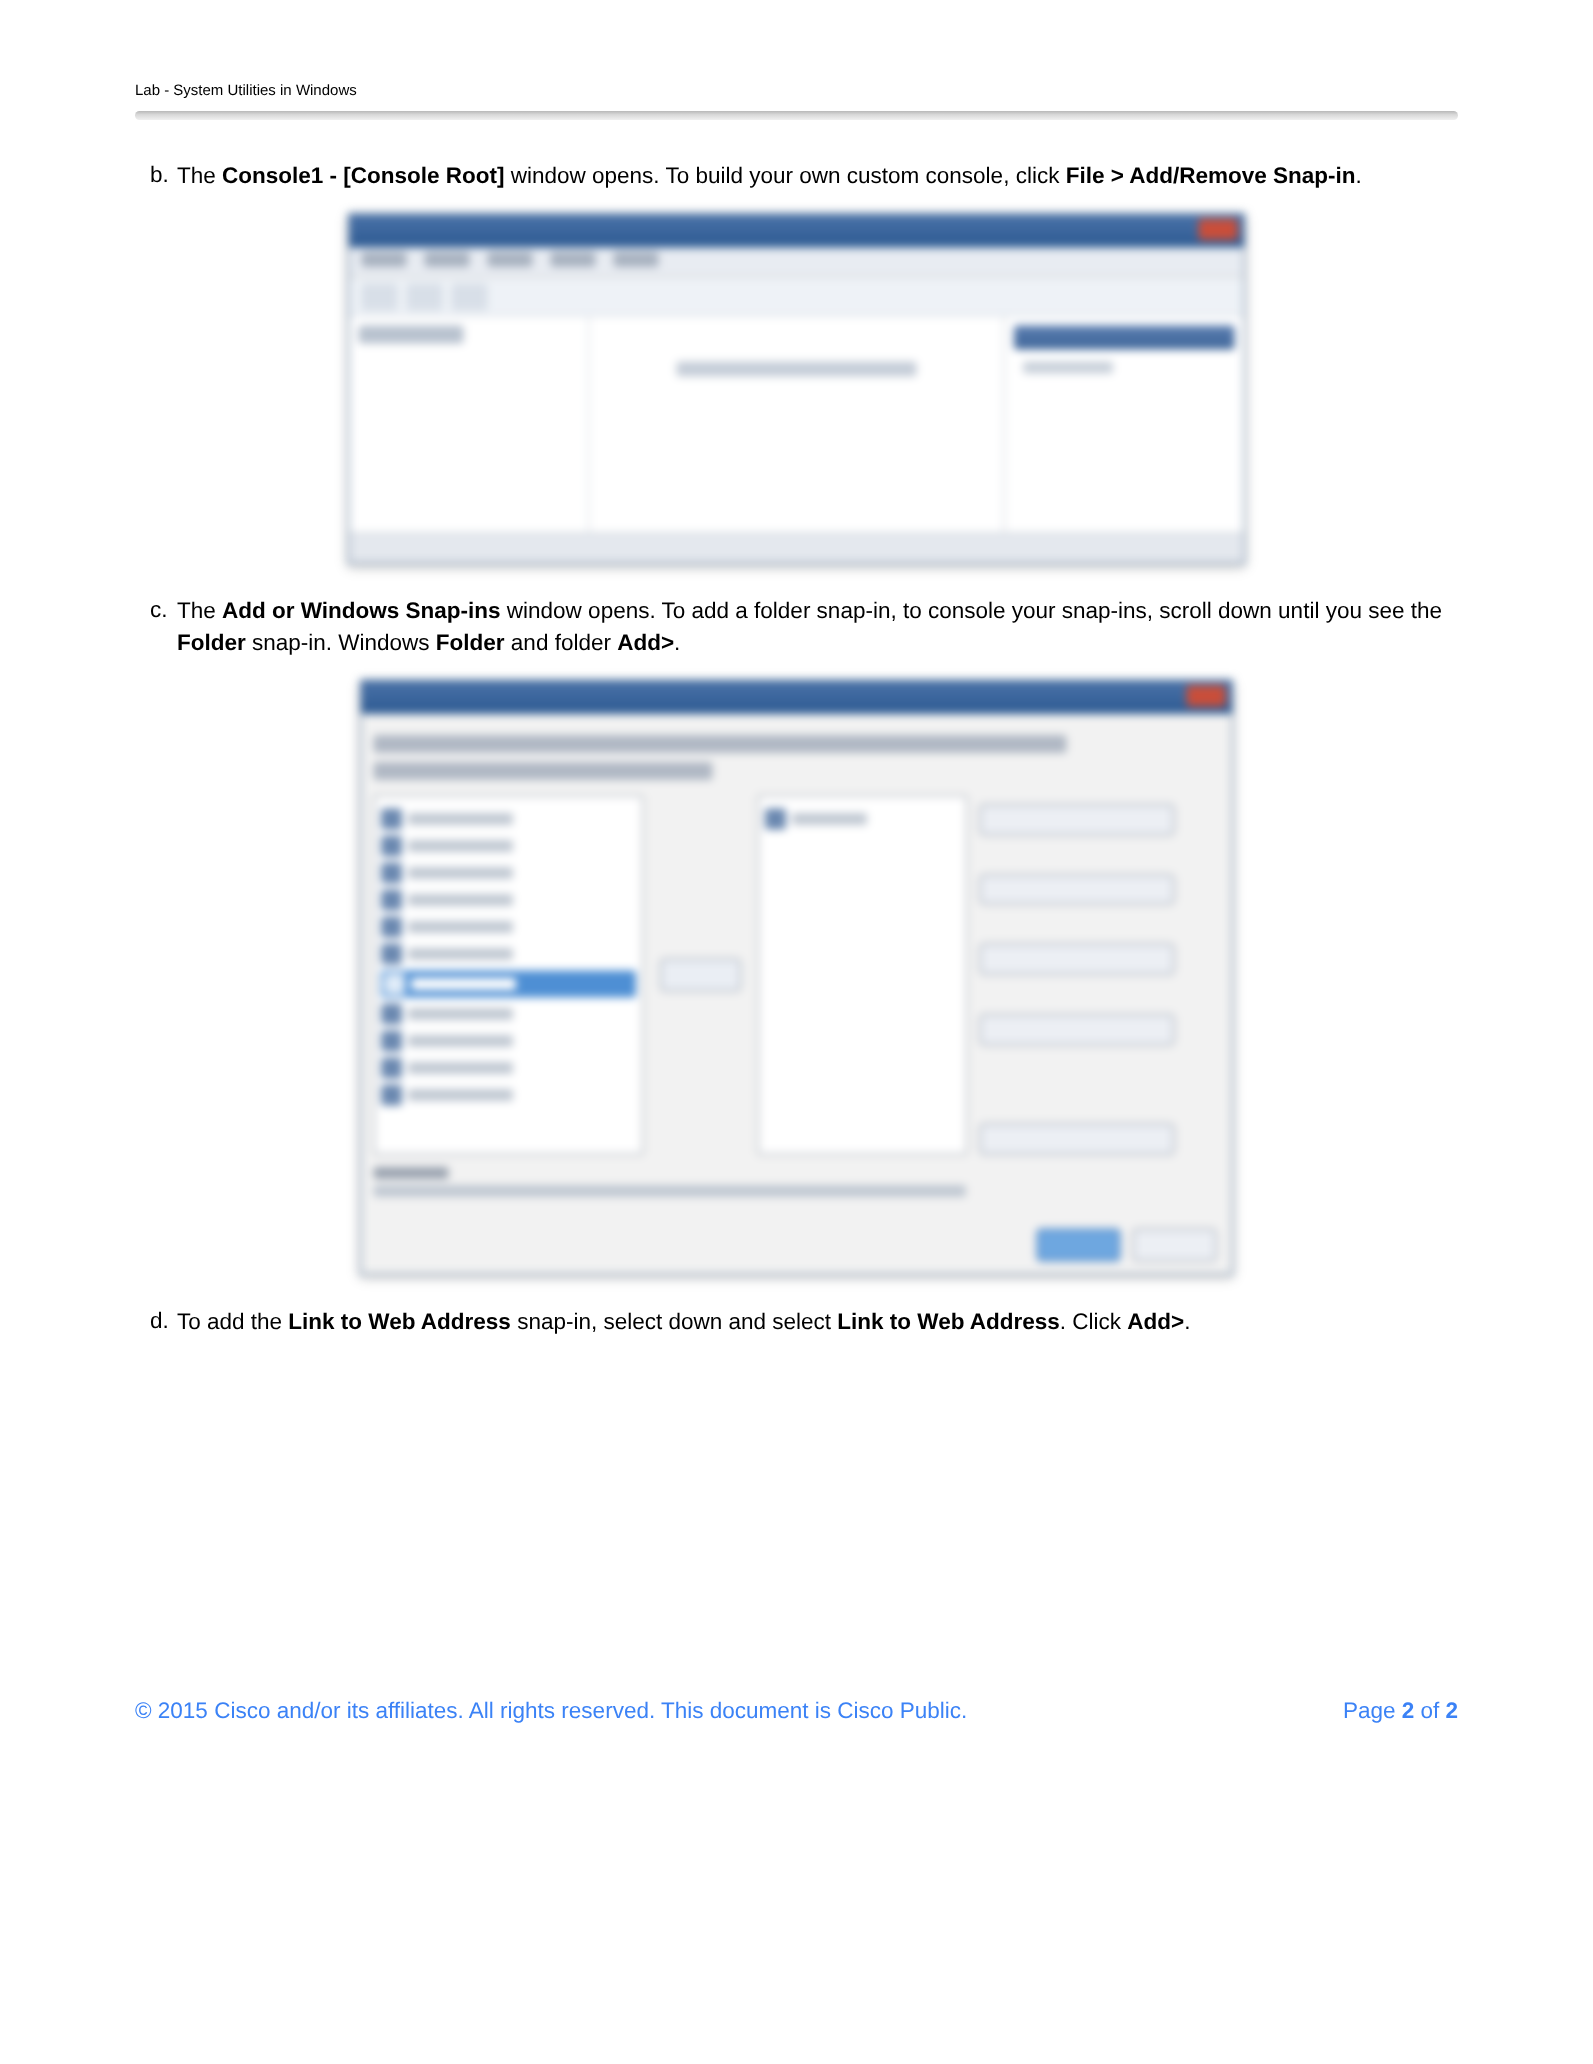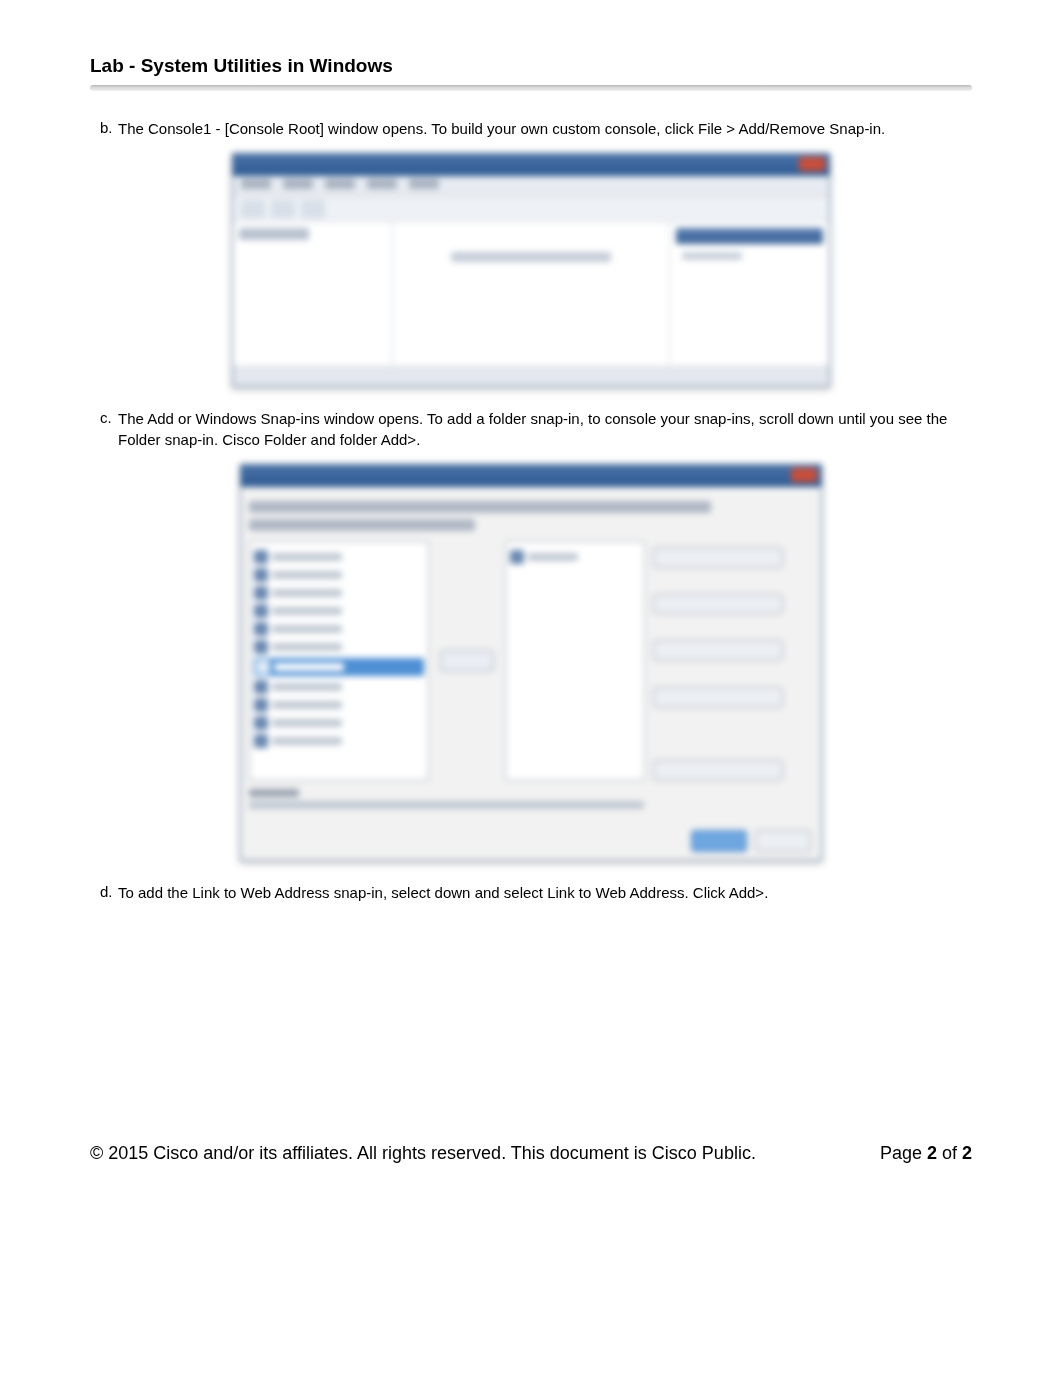--- a/index.html
+++ b/index.html
@@ -5,22 +5,22 @@
     * { margin: 0; padding: 0; box-sizing: border-box; }
     body {
       font-family: Arial, Helvetica, sans-serif;
       background: #ffffff;
       width: 1062px;
       padding: 55px 90px 40px 90px;
       font-size: 15px;
       color: #000;
     }
     .header-title {
-      font-weight: bold;
-      font-size: 19px;
+      font-weight: normal;
+      font-size: 10px;
       margin-bottom: 8px;
     }
     .header-divider {
       height: 6px;
       background: linear-gradient(to bottom, #b8b8b8 0%, #d8d8d8 40%, #f0f0f0 100%);
       border-radius: 3px;
       margin-bottom: 28px;
     }
     .list-item {
       display: flex;
@@ -29,21 +29,21 @@
     .list-marker {
       width: 28px;
       flex-shrink: 0;
       padding-left: 10px;
     }
     .list-content {
       flex: 1;
       line-height: 1.35;
     }
     .list-content b {
-      font-weight: normal;
+      font-weight: bold;
     }
     .image-container {
       display: flex;
       justify-content: center;
       margin: 14px 0 22px 0;
     }
     .screenshot-1 {
       width: 598px;
       height: 234px;
       filter: blur(3px);
@@ -282,22 +282,22 @@
     .btn-cancel {
       width: 56px;
       height: 22px;
       background: #eceff4;
       border: 1px solid #9aa4b2;
       border-radius: 3px;
     }
     .footer {
       display: flex;
       justify-content: space-between;
-      font-size: 18px;
-      color: #000000;
+      font-size: 15px;
+      color: #3b82f6;
       margin-top: 240px;
     }
     .footer .pg b { font-weight: bold; }
   </style>
 </head>
 <body>
 
 <div>
   <div class="header-title">Lab - System Utilities in Windows</div>
   <div class="header-divider"></div>
@@ -341,21 +341,21 @@
         </div>
       </div>
       <div class="statusbar"></div>
     </div>
   </div>
 </div>
 
 <div class="list-item">
   <div class="list-marker">c.</div>
   <div class="list-content">
-    <span>The </span><b>Add or Windows Snap-ins</b><span> window opens. To add a folder snap-in, to console your snap-ins, scroll down until you see the </span><b>Folder</b><span> snap-in. Cisco </span><b>Folder</b><span> and folder </span><b>Add&gt;</b><span>.</span>
+    <span>The </span><b>Add or Windows Snap-ins</b><span> window opens. To add a folder snap-in, to console your snap-ins, scroll down until you see the </span><b>Folder</b><span> snap-in. Windows </span><b>Folder</b><span> and folder </span><b>Add&gt;</b><span>.</span>
   </div>
 </div>
 
 <div class="image-container">
   <div class="screenshot-2">
     <div class="win-frame">
       <div class="titlebar">
         <div class="close-btn"></div>
       </div>
       <div class="dialog-body">

